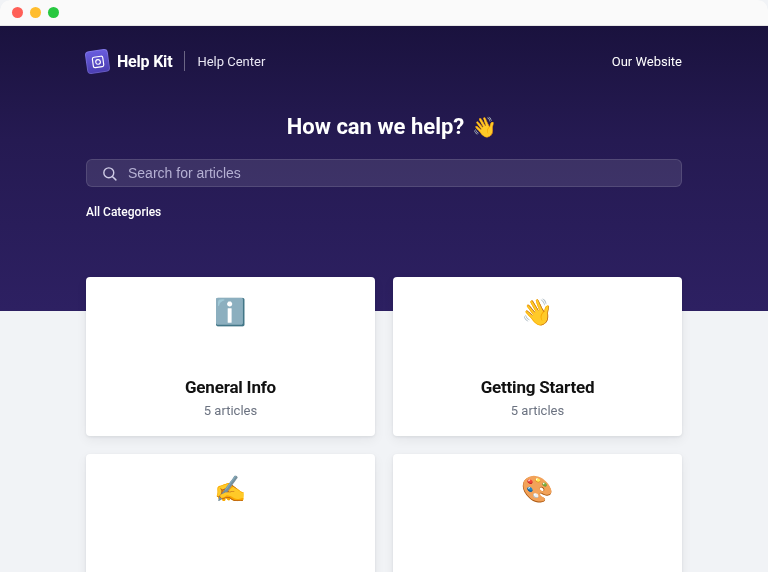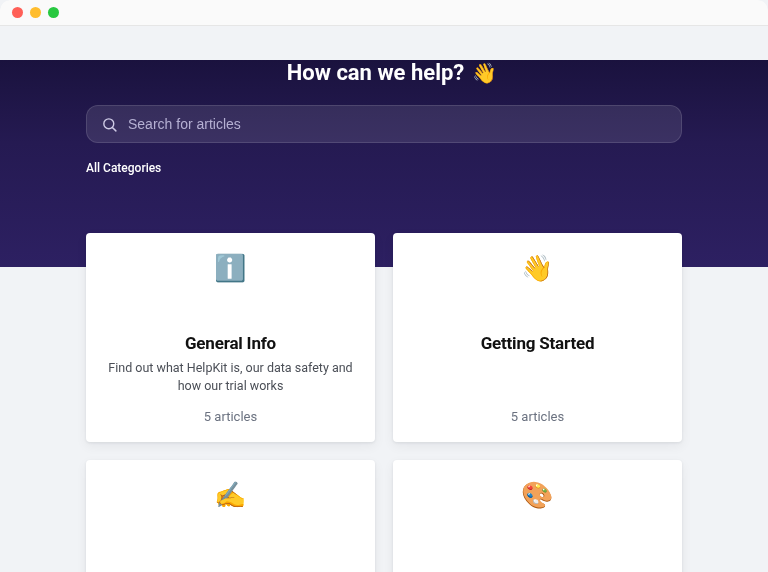--- a/index.html
+++ b/index.html
@@ -57,22 +57,22 @@
       font-size: 22px;
       font-weight: 700;
       margin-top: 34px;
       display:flex; align-items:center; justify-content:center; gap:8px;padding-left:16px;
     }
     .wave-h { font-size: 20px; }
     .search-wrap { padding: 0 86px; margin-top: 20px; }
     .search {
       background: rgba(255,255,255,0.10);
       border: 1px solid rgba(255,255,255,0.12);
-      border-radius: 12px;
-      height: 38px;
+      border-radius: 6px;
+      height: 28px;
       display: flex;
       align-items: center;
       padding: 0 14px;
       gap: 10px;
     }
     .search svg { flex-shrink:0; }
     .search input {
       background: transparent;
       border: none;
       outline: none;
@@ -109,20 +109,36 @@
 </head>
 <body>
 
 <div class="titlebar">
   <div class="dot dot-red"></div>
   <div class="dot dot-yellow"></div>
   <div class="dot dot-green"></div>
 </div>
 
 <div class="hero">
+  <div class="nav">
+    <div class="nav-left">
+      <div class="logo-wrap">
+        <span class="logo-box">
+          <svg width="14" height="14" viewBox="0 0 24 24" fill="none">
+              <rect x="3" y="3" width="18" height="18" rx="3" stroke="#fff" stroke-width="2"></rect>
+              <circle cx="12" cy="12" r="4" stroke="#fff" stroke-width="2"></circle>
+            </svg>
+        </span>
+        <span class="brand">Help Kit</span>
+      </div>
+      <div class="divider"></div>
+      <span class="sub-brand">Help Center</span>
+    </div>
+    <a class="nav-link">Our Website</a>
+  </div>
 
   <div class="headline">
     <span>How can we help?</span>
     <span class="wave-h">👋</span>
   </div>
 
   <div class="search-wrap">
     <div class="search">
       <svg width="17" height="17" viewBox="0 0 24 24">
           <circle cx="11" cy="11" r="7" stroke="#cfcbe6" stroke-width="2" fill="none"></circle>
@@ -133,21 +149,20 @@
   </div>
 
   <div class="crumb">All Categories</div>
   <div class="hero-bleed"></div>
 </div>
 
 <div class="grid">
   <div class="card">
     <div class="card-icon">ℹ️</div>
     <div class="card-title">General Info</div>
-    <div class="card-desc">Find out what HelpKit is, our data safety and how our trial works</div>
     <div class="card-count">5 articles</div>
   </div>
   <div class="card">
     <div class="card-icon">👋</div>
     <div class="card-title">Getting Started</div>
     <div class="card-count">5 articles</div>
   </div>
   <div class="card">
     <div class="card-icon">✍️</div>
 

